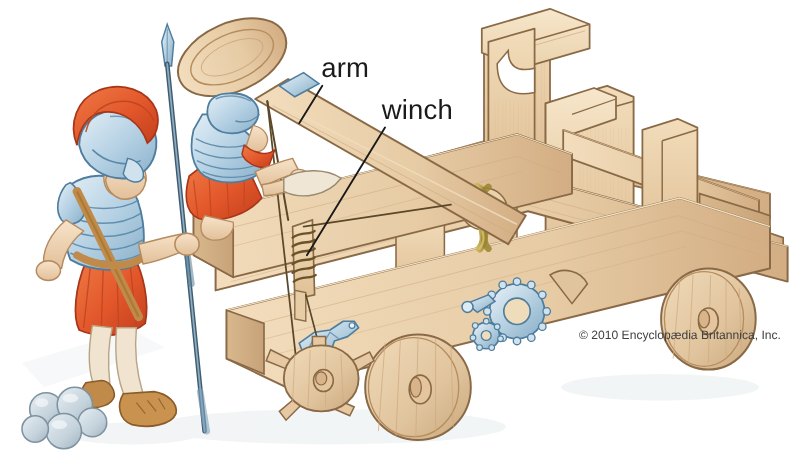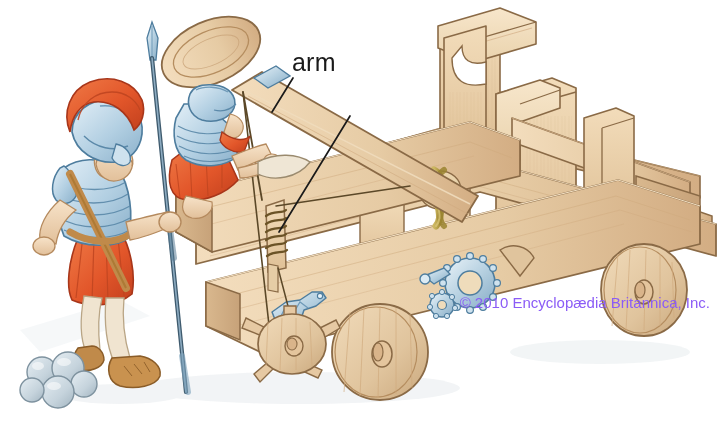--- a/index.html
+++ b/index.html
@@ -15,22 +15,22 @@
     white-space:nowrap;
     line-height:1;
   }
   #label-arm{left:292px;top:50px;}
   #label-winch{left:347px;top:88px;}
   #credit{
     position:absolute;
     right:10px;
     bottom:7px;
     font-family:"Liberation Sans",sans-serif;
-    font-size:15px;
-    color:#8b5cf6;
+    font-size:11px;
+    color:#404040;
     white-space:nowrap;
   }
 </style>
 </head>
 <body>
 
 <div id="stage">
 
   <svg id="art" viewBox="0 0 720 430">
     <defs>
@@ -453,16 +453,17 @@
     </g>
 
     <g stroke="#1a1a1a" stroke-width="1.7" fill="none" stroke-linecap="round">
       <line x1="293" y1="78" x2="272" y2="112"></line>
       <line x1="350" y1="116" x2="279" y2="232"></line>
     </g>
 
   </svg>
 
   <div class="lbl" id="label-arm">arm</div>
+  <div class="lbl" id="label-winch">winch</div>
 
   <div id="credit">© 2010 Encyclopædia Britannica, Inc.</div>
 
 </div>
 
 </body></html>

